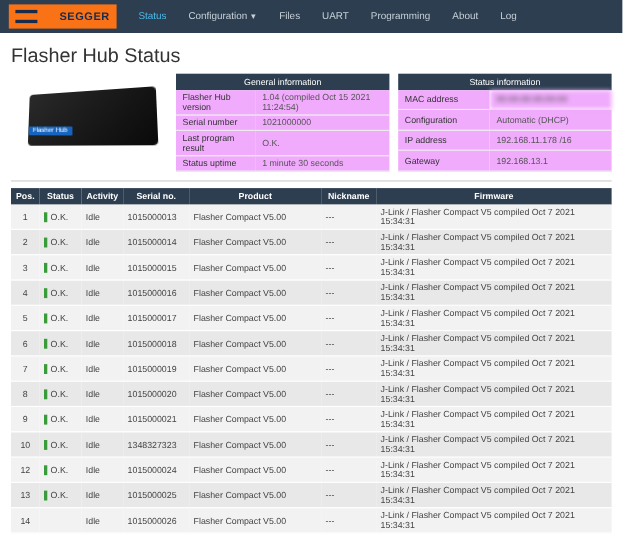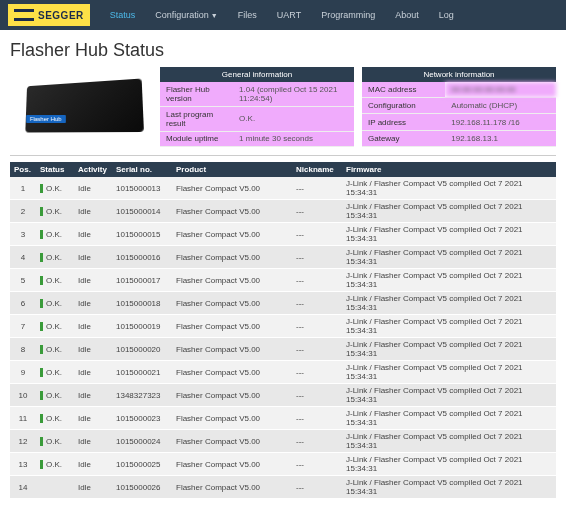--- a/index.html
+++ b/index.html
@@ -1,18 +1,18 @@
 <!DOCTYPE html>
 <html><head>
 <meta charset="utf-8">
 <style>
 *{margin:0;padding:0;box-sizing:border-box}
 body{font-family:Arial,Helvetica,sans-serif;font-size:9px;background:#fff;width:566px}
 .navbar{background:#2c3e50;display:flex;align-items:center;padding:0 8px;height:30px}
-.logo{background:#fde047;padding:2px 6px;display:flex;align-items:center;gap:4px;height:22px}
+.logo{background:#f97316;padding:2px 6px;display:flex;align-items:center;gap:20px;height:22px}
 .logo-icon{width:20px;height:14px;position:relative}
 .logo-icon::before,.logo-icon::after{content:"";position:absolute;left:0;right:0;height:3px;background:#1a2a4a}
 .logo-icon::before{top:1px}
 .logo-icon::after{bottom:1px}
 .logo-text{font-weight:bold;color:#1a2a4a;font-size:10px;letter-spacing:0.5px}
 .nav-items{display:flex;margin-left:10px}
 .nav-item{color:#c8d0d8;padding:0 10px;cursor:pointer;font-size:9px;line-height:30px}
 .nav-item.active{color:#4db8e8}
 .nav-item .caret{font-size:7px;margin-left:2px}
 .content{padding:6px 10px}
@@ -22,21 +22,21 @@
 .device-body{position:absolute;left:10px;top:15px;width:120px;height:50px;background:linear-gradient(135deg,#2a2a2a,#0a0a0a);transform:perspective(200px) rotateX(8deg) rotateY(-15deg);border-radius:4px}
 .device-label{position:absolute;left:15px;top:48px;background:#1565c0;color:#fff;font-size:6px;padding:1px 4px;transform:perspective(200px) rotateY(-15deg);border-radius:1px}
 .info-tables{display:flex;gap:8px;flex:1}
 .info-table{flex:1;border-collapse:collapse;font-size:8px}
 .info-table th{background:#2c3e50;color:#fff;padding:3px 10px;text-align:center;font-weight:normal;font-size:8px}
 .info-table td{padding:2px 6px;border-bottom:1px solid #eee;background:#f0abfc}
 .info-table td:first-child{color:#333}
 .info-table td:last-child{color:#555}
 .blur{filter:blur(2px);color:#999}
 .mod-table{width:100%;border-collapse:collapse;font-size:8px}
-.mod-table th{background:#2c3e50;color:#fff;padding:3px 4px;text-align:left;font-weight:bold;font-size:8px}
+.mod-table th{background:#2c3e50;color:#fff;padding:3px 4px;text-align:center;font-weight:bold;font-size:8px}
 .mod-table td{padding:2px 4px;background:#f2f2f2;border-bottom:1px solid #fff;color:#444}
 .mod-table tr:nth-child(even) td{background:#e8e8e8}
 .mod-table td:first-child{text-align:center;width:24px}
 .status-cell{display:flex;align-items:center;gap:3px}
 .status-bar{width:3px;height:9px;background:#3a9b3a;display:inline-block}
 .col-pos{width:26px}.col-status{width:38px}.col-activity{width:38px}.col-serial{width:60px}
 .col-product{width:120px}.col-nick{width:50px}
 </style>
 </head>
 <body>
@@ -70,33 +70,37 @@
             <tr>
               <th colspan="2">General information</th>
             </tr>
           </thead>
         <tbody id="gen-body">
             <tr>
               <td>Flasher Hub version</td>
               <td>1.04 (compiled Oct 15 2021 11:24:54)</td>
             </tr>
             <tr>
+              <td>Serial number</td>
+              <td>1021000000</td>
+            </tr>
+            <tr>
               <td>Last program result</td>
               <td>O.K.</td>
             </tr>
             <tr>
-              <td>Module uptime</td>
+              <td>Status uptime</td>
               <td>1 minute 30 seconds</td>
             </tr>
           </tbody>
       </table>
       <table class="info-table">
         <thead>
             <tr>
-              <th colspan="2">Network information</th>
+              <th colspan="2">Status information</th>
             </tr>
           </thead>
         <tbody id="net-body">
             <tr>
               <td>MAC address</td>
               <td class="blur">00:00:00:00:00:00</td>
             </tr>
             <tr>
               <td>Configuration</td>
               <td>Automatic (DHCP)</td>
@@ -261,34 +265,20 @@
               <span>O.K.</span>
             </span>
           </td>
           <td>Idle</td>
           <td>1348327323</td>
           <td>Flasher Compact V5.00</td>
           <td>---</td>
           <td>J-Link / Flasher Compact V5 compiled Oct 7 2021 15:34:31</td>
         </tr>
         <tr>
-          <td>11</td>
-          <td>
-            <span class="status-cell">
-              <span class="status-bar"></span>
-              <span>O.K.</span>
-            </span>
-          </td>
-          <td>Idle</td>
-          <td>1015000023</td>
-          <td>Flasher Compact V5.00</td>
-          <td>---</td>
-          <td>J-Link / Flasher Compact V5 compiled Oct 7 2021 15:34:31</td>
-        </tr>
-        <tr>
           <td>12</td>
           <td>
             <span class="status-cell">
               <span class="status-bar"></span>
               <span>O.K.</span>
             </span>
           </td>
           <td>Idle</td>
           <td>1015000024</td>
           <td>Flasher Compact V5.00</td>

